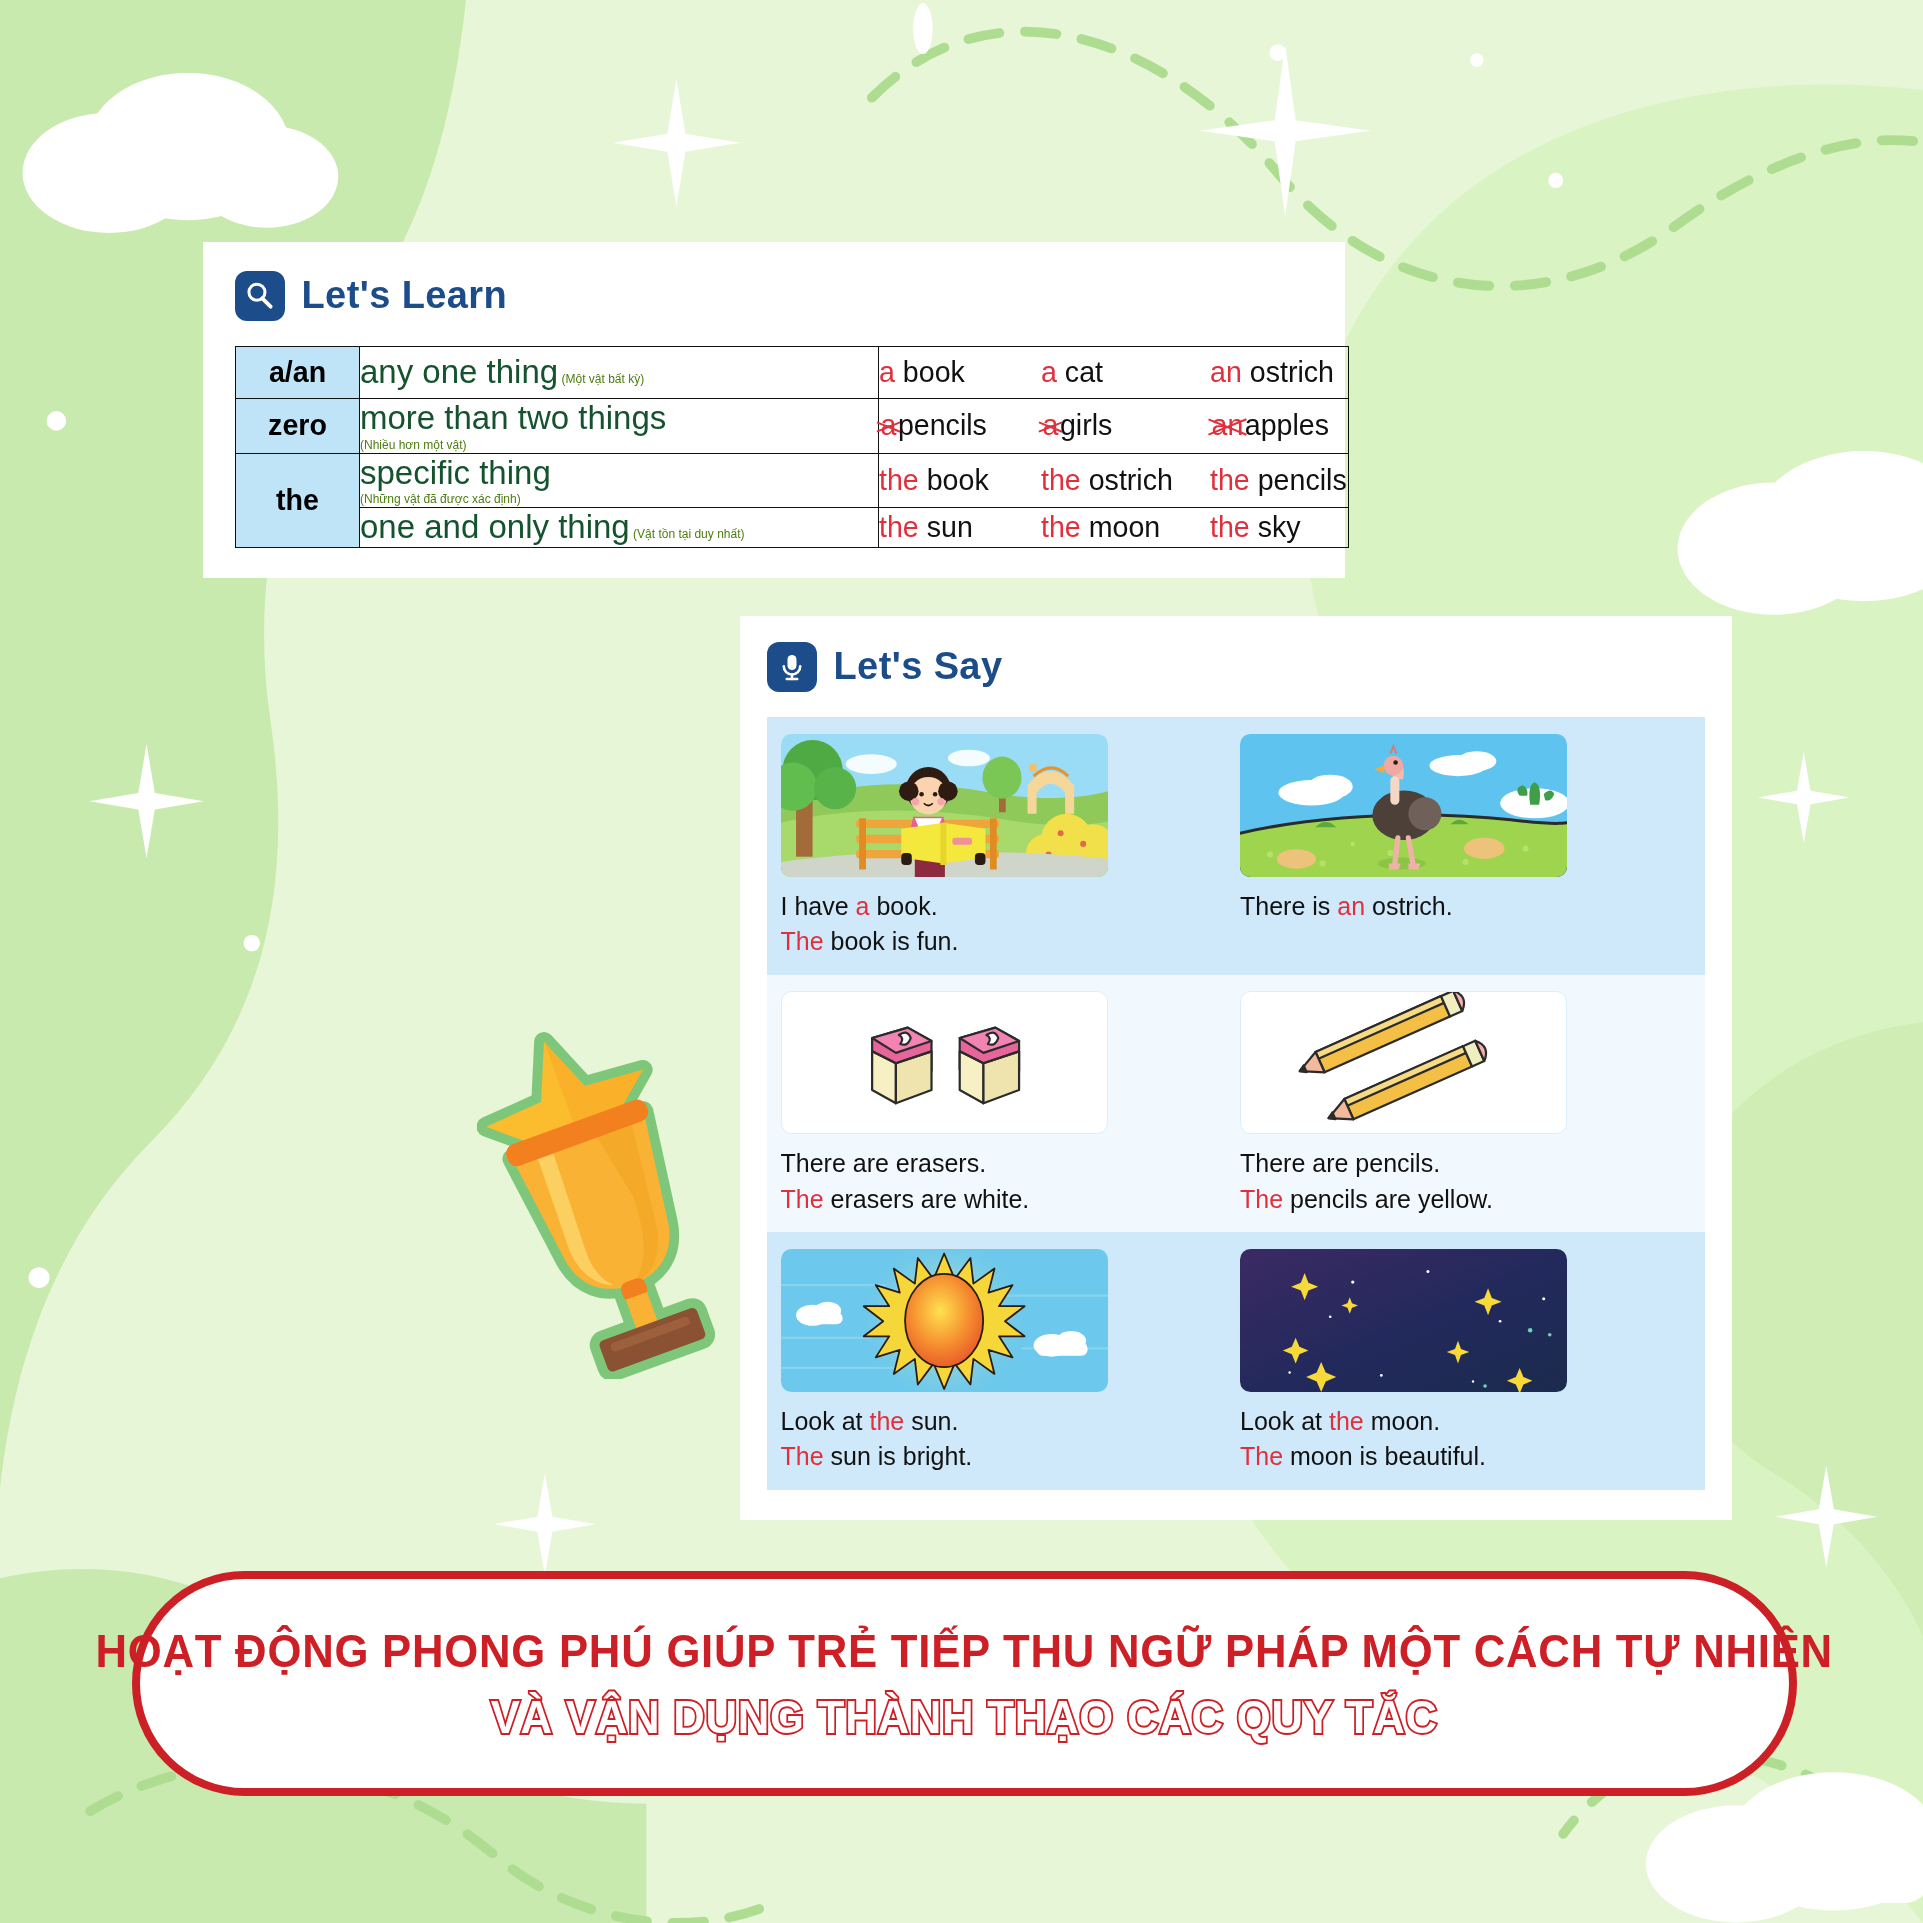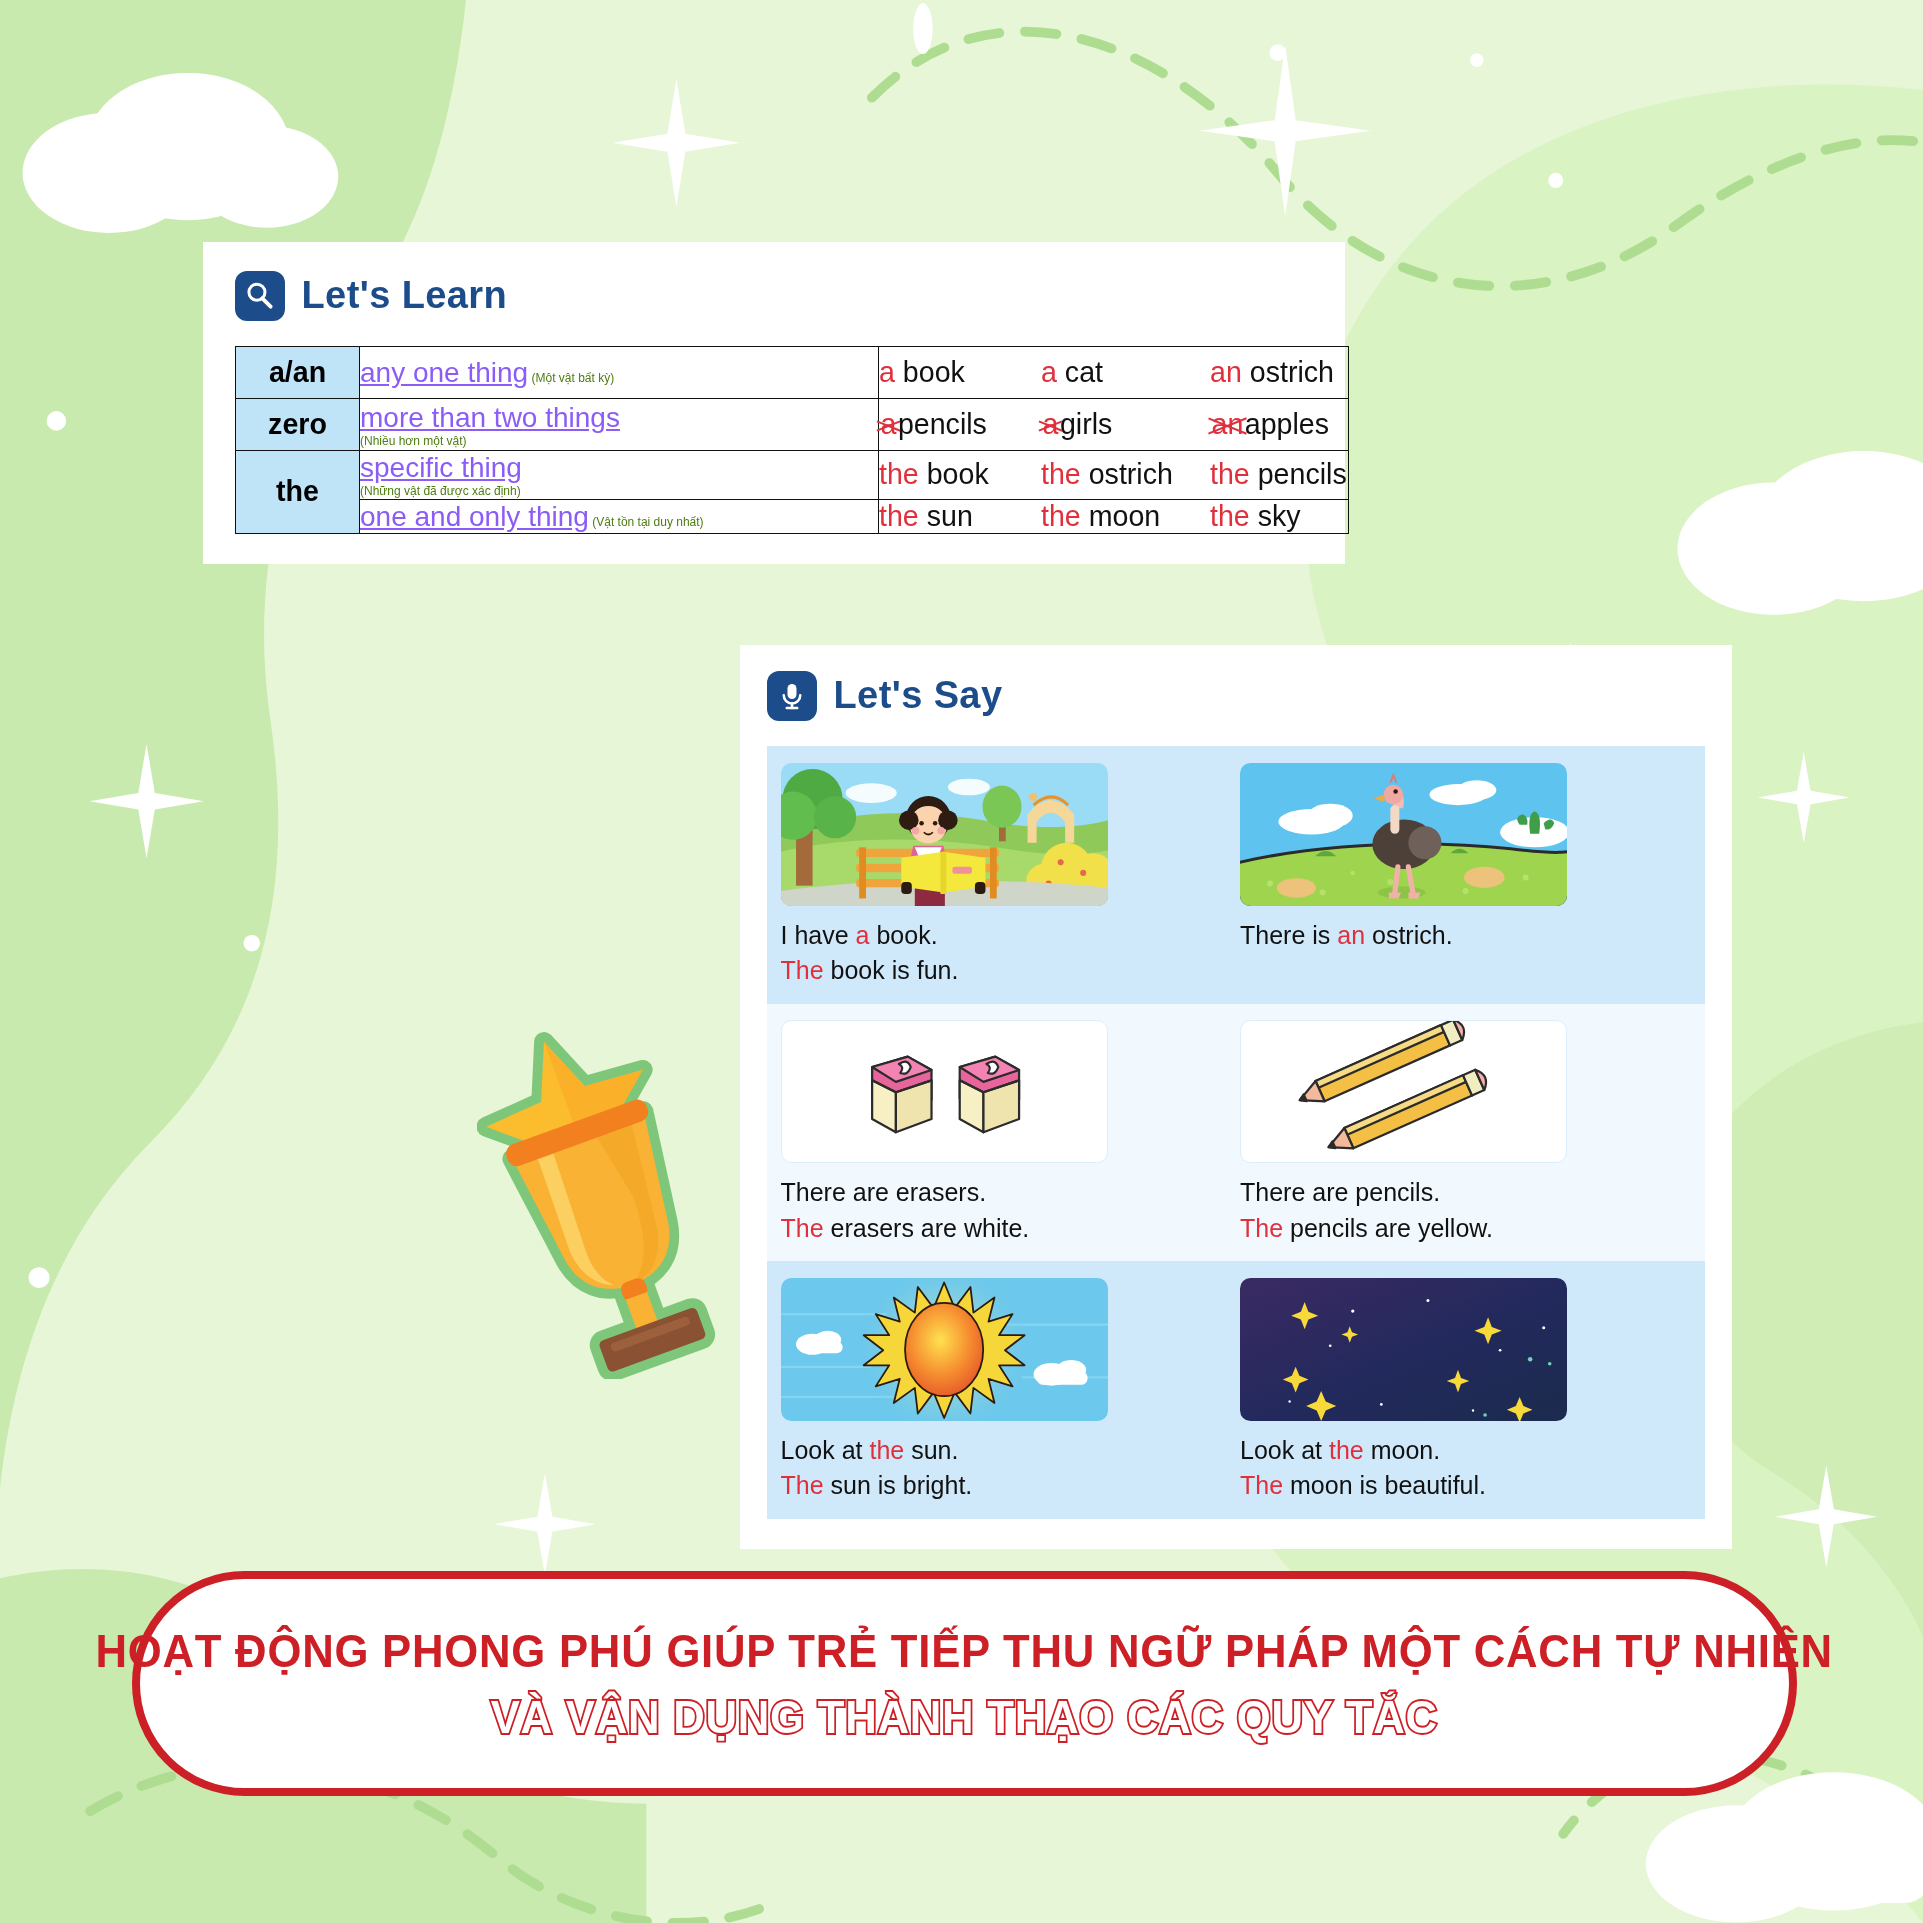--- a/index.html
+++ b/index.html
@@ -56,23 +56,22 @@
   .col-desc  { width: 519px; }
   .col-ex    { width: 470px; }
 
   .art-cell {
     text-align: center;
     font-size: 28.6px; font-weight: bold; color: #000;
     padding: 9px 9px;
   }
   .desc-cell { padding: 7.5px 13.5px; }
   .desc-en {
-    font-size: 28px; color: #8b5cf6; line-height: 1.18;
+    font-size: 33px; color: #14532d; line-height: 1.18;
     display: inline;
-    text-decoration: underline;
   }
   .desc-vi {
     font-size: 12px; color: #4d7c0f; line-height: 1.2;
     display: inline;
   }
   .desc-vi.block { display: block; }
 
   .ex-cell { padding: 9px 7.5px 9px 12px; }
   .ex-row { display: flex; align-items: flex-end; }
   .ex-item {
@@ -94,21 +93,20 @@
   .art-strike::after  { transform: rotate(-22deg); }
 
   
   .say-panel {
     position: absolute;
     left: 740px; top: 616px;
     width: 992px;
     background: #ffffff;
     padding: 25.6px 27px 30px 27px;
     z-index: 6;
-    margin-top: 29px;
   }
   .say-grid { display: flex; flex-direction: column; }
   .say-row {
     display: flex; gap: 8px;
     padding: 16.5px 13.5px 15px 13.5px;
   }
   .say-row.tint  { background: #cfe9fa; }
   .say-row.plain { background: #f2f9fe; }
   .say-cell { width: 50%; padding-right: 19.5px; }
 

